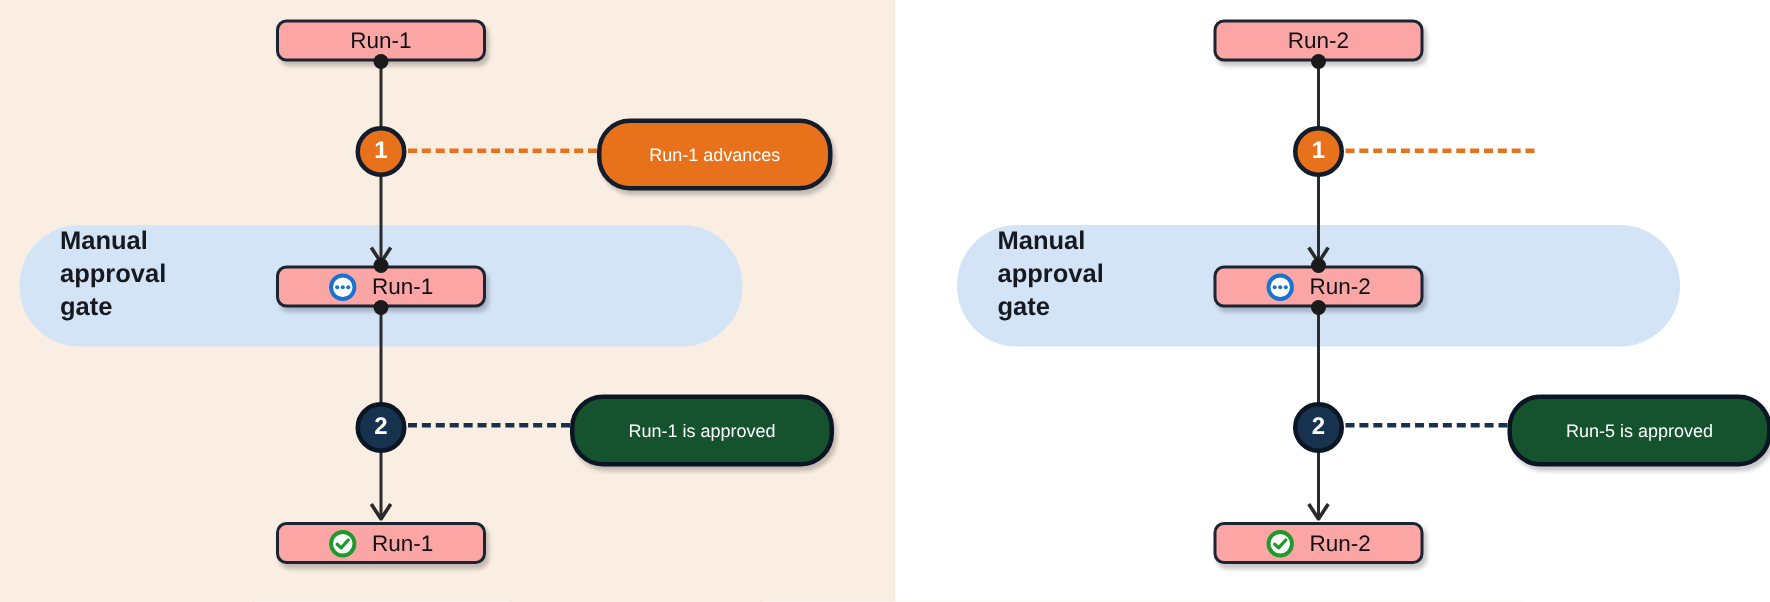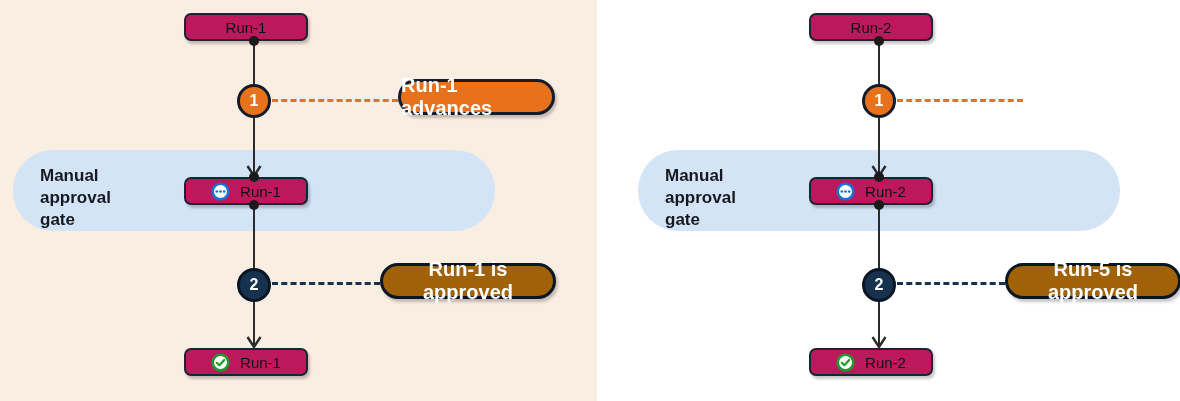--- a/index.html
+++ b/index.html
@@ -10,35 +10,35 @@
   .panel-bg { position:absolute; top:0; height:401px; }
   .panel-bg.left  { left:0;   width:597px; background:#FAEDE2; }
   .panel-bg.right { left:597px; width:583px; background:#FFFFFF; }
 
   .col { position:absolute; inset:0; }
   .col1 { --cx:254px; }
   .col2 { --cx:879px; }
 
   .gate { position:absolute; top:150px; left:calc(var(--cx) - 241px);
           width:482px; height:81px; background:#D4E4F7; border-radius:40px;
-          display:flex; align-items:flex-end; padding-left:27px; z-index:1; }
+          display:flex; align-items:flex-start; padding-left:27px; z-index:1; }
   .gate-label { font-weight:bold; font-size:17px; line-height:22px; width:96px; color:#16191F; }
 
   .vline { position:absolute; left:calc(var(--cx) - 1px); width:2px; background:#2B2B2B; z-index:2; }
   .vline.seg1 { top:41px;  height:45px; }
   .vline.seg2 { top:116px; height:59px; }
   .vline.seg3 { top:205px; height:65px; }
   .vline.seg4 { top:300px; height:46px; }
 
   .arrowhead { position:absolute; left:calc(var(--cx) - 8px); width:16px; height:12px; z-index:2; }
   .arrowhead.a1 { top:163px; }
   .arrowhead.a2 { top:334px; }
 
-  .node { position:absolute; left:calc(var(--cx) - 70px); width:124px; height:28px;
-          background:#be185d; border:2px solid #1B2432; border-radius:7px;
+  .node { position:absolute; left:calc(var(--cx) - 70px); width:140px; height:28px;
+          background:#fca5a5; border:2px solid #1B2432; border-radius:7px;
           display:flex; align-items:center; justify-content:center; gap:10px;
           font-size:15px; color:#0F1115; z-index:3;
           box-shadow:2px 3px 3px rgba(0,0,0,0.22); }
   .node.top    { top:13px; }
   .node.middle { top:177px; }
   .node.bottom { top:348px; }
   .node .icon { display:flex; align-items:center; }
 
   .dot { position:absolute; left:calc(var(--cx) - 5px); width:10px; height:10px;
          border-radius:50%; background:#1A1A1A; z-index:4; }
@@ -49,25 +49,25 @@
   .badge { position:absolute; left:calc(var(--cx) - 17px); width:34px; height:34px;
            border-radius:50%; display:flex; align-items:center; justify-content:center;
            color:#ffffff; font-weight:bold; font-size:16px; z-index:3; }
   .badge.step1 { top:84px;  background:#E8721B; border:3px solid #131C2B; }
   .badge.step2 { top:268px; background:#16324E; border:3px solid #0A1624; }
 
   .dash { position:absolute; z-index:2; }
   .dash.orange { top:99px;  left:calc(var(--cx) + 18px); width:126px; border-top:3px dashed #E8721B; }
   .dash.navy   { top:282px; left:calc(var(--cx) + 18px); width:108px; border-top:3px dashed #16324E; }
 
-  .pill { position:absolute; height:36px; border-radius:22px; display:flex; align-items:center;
-          justify-content:center; color:#ffffff; font-weight:bold; font-size:20px; z-index:3;
+  .pill { position:absolute; height:48px; border-radius:22px; display:flex; align-items:center;
+          justify-content:center; color:#ffffff; font-weight:normal; font-size:12px; z-index:3;
           box-shadow:2px 3px 3px rgba(0,0,0,0.22); }
   .pill.advances { top:79px;  left:calc(var(--cx) + 144px); width:157px; background:#E8721B; border:3px solid #131C2B; }
-  .pill.approved { top:263px; left:calc(var(--cx) + 126px); width:176px; background:#a16207; border:3px solid #0A1624;text-align:center; }
+  .pill.approved { top:263px; left:calc(var(--cx) + 126px); width:176px; background:#14532d; border:3px solid #0A1624;text-align:center; }
 </style>
 </head>
 <body>
 
 <div class="canvas">
 
   <div class="panel-bg left"></div>
   <div class="panel-bg right"></div>
 
   <div class="col col1">

